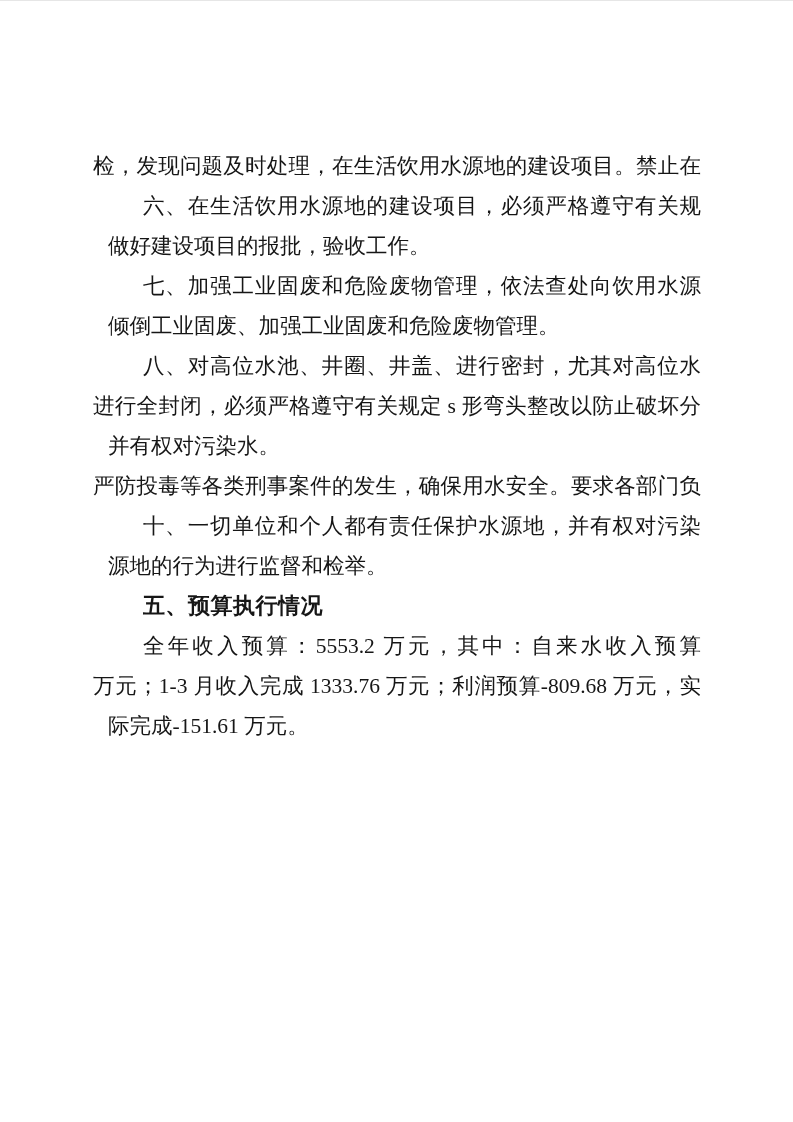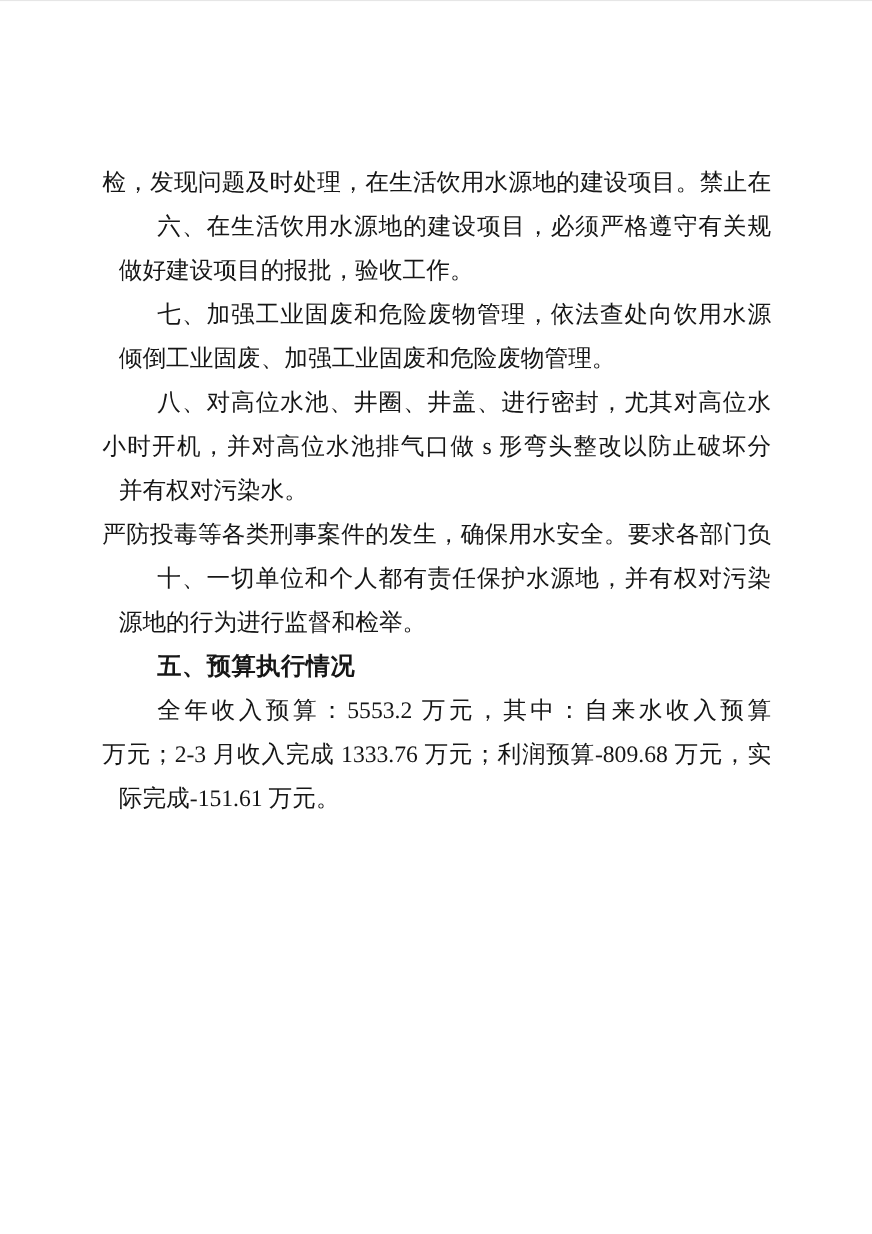--- a/index.html
+++ b/index.html
@@ -61,26 +61,26 @@
 
 <div class="page">
   <div class="text-block">
 
     <div class="line fill">检，发现问题及时处理，在生活饮用水源地的建设项目。禁止在生</div>
     <div class="line fill indent">六、在生活饮用水源地的建设项目，必须严格遵守有关规定，</div>
     <div class="line end">做好建设项目的报批，验收工作。</div>
     <div class="line fill indent">七、加强工业固废和危险废物管理，依法查处向饮用水源地</div>
     <div class="line end">倾倒工业固废、加强工业固废和危险废物管理。</div>
     <div class="line fill indent">八、对高位水池、井圈、井盖、进行密封，尤其对高位水池</div>
-    <div class="line fill">小时开机，并对高位水池排气口做 s 形弯头整改以防止破坏分</div>
+    <div class="line fill">进行全封闭，必须严格遵守有关规定 s 形弯头整改以防止破坏分</div>
     <div class="line end">并有权对污染水。</div>
     <div class="line fill">严防投毒等各类刑事案件的发生，确保用水安全。要求各部门负</div>
     <div class="line fill indent">十、一切单位和个人都有责任保护水源地，并有权对污染水</div>
     <div class="line end">源地的行为进行监督和检举。</div>
 
     <div class="line heading indent">五、预算执行情况</div>
 
     <div class="line fill indent">全年收入预算：5553.2 万元，其中：自来水收入预算 5380.2</div>
-    <div class="line fill">万元；2-3 月收入完成 1333.76 万元；利润预算-809.68 万元，实</div>
+    <div class="line fill">万元；1-3 月收入完成 1333.76 万元；利润预算-809.68 万元，实</div>
     <div class="line end">际完成-151.61 万元。</div>
 
   </div>
 </div>
 
 </body></html>

